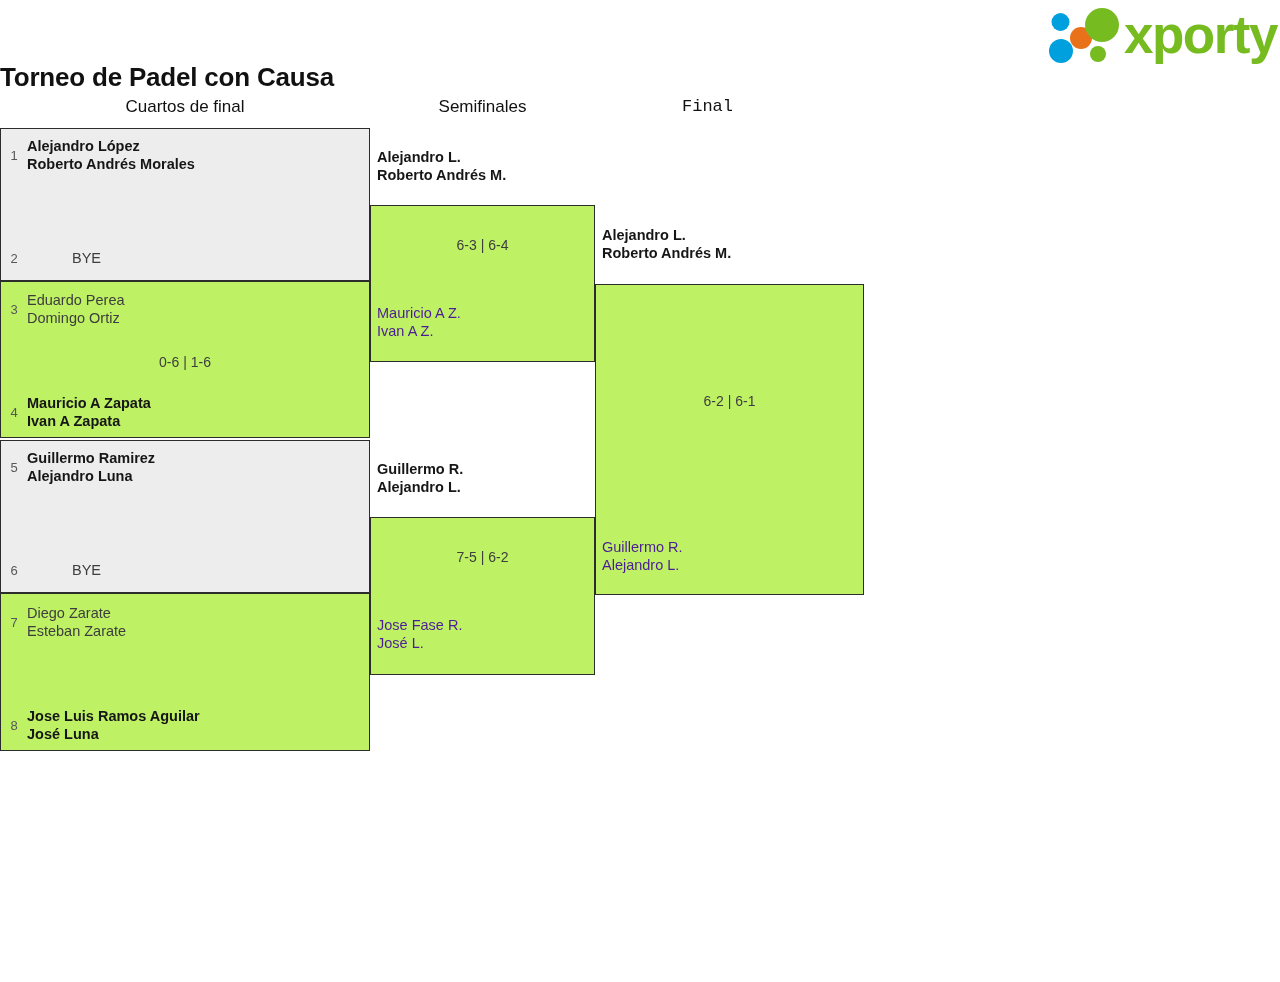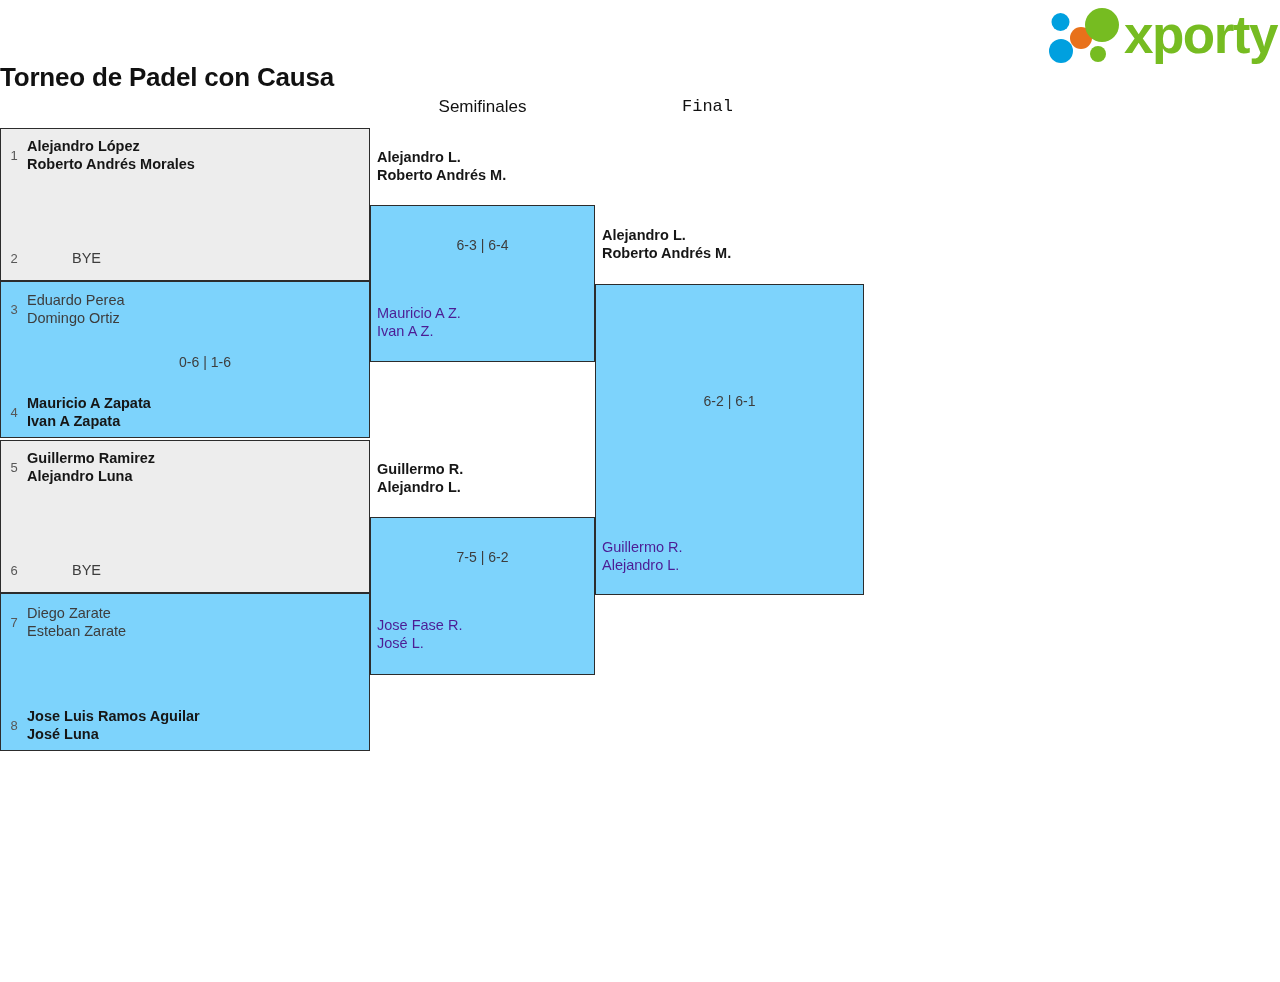--- a/index.html
+++ b/index.html
@@ -55,21 +55,21 @@
     font-weight: 400;
     color: #111111;
     text-align: center;
     white-space: nowrap;
   }
 
   
   .match-box {
     position: absolute;
     border: 1px solid #2c2c2c;
-    background: #7dd3fc;
+    background: #bef264;
   }
   .match-box.shaded { background: #ededed; }
 
   
   .team {
     position: absolute;
     left: 0;
     width: 100%;
     display: flex;
     align-items: center;
@@ -137,41 +137,42 @@
       <circle cx="50" cy="46" r="8" fill="#76bc21"></circle>
     </svg>
     <div id="logo-word">xporty</div>
   </div>
 
   <div id="header-title">
     <span class="line">Torneo de Padel con Causa</span>
     <span class="line">Fase final. 4ta Fuerza</span>
   </div>
 
+  <div class="round-header" style="left:0px; top:97px; width:370px;">Cuartos de final</div>
   <div class="round-header" style="left:370px; top:97px; width:225px;">Semifinales</div>
   <div class="round-header" style="left:595px; top:97px; width:225px;font-family:Liberation Mono, monospace;">Final</div>
 
   <div class="match-box shaded" style="left:0px; top:128px; width:370px; height:153px;">
     <div class="team" style="top:8px;">
       <span class="seed">1</span>
       <span class="names win"><span>Alejandro López</span><br><span>Roberto Andrés Morales</span></span>
     </div>
     <div class="score" style="top:66px;"></div>
     <div class="team single" style="top:120px;">
       <span class="seed">2</span>
       <span class="names">BYE</span>
     </div>
   </div>
 
   <div class="match-box" style="left:0px; top:281px; width:370px; height:157px;">
     <div class="team" style="top:9px;">
       <span class="seed">3</span>
       <span class="names"><span>Eduardo Perea</span><br><span>Domingo Ortiz</span></span>
     </div>
-    <div class="score" style="top:72px;margin-left:20px;">0-6 | 1-6</div>
+    <div class="score" style="top:72px;">0-6 | 1-6</div>
     <div class="team" style="top:112px;">
       <span class="seed">4</span>
       <span class="names win"><span>Mauricio A Zapata</span><br><span>Ivan A Zapata</span></span>
     </div>
   </div>
 
   <div class="match-box shaded" style="left:0px; top:440px; width:370px; height:153px;">
     <div class="team" style="top:8px;">
       <span class="seed">5</span>
       <span class="names win"><span>Guillermo Ramirez</span><br><span>Alejandro Luna</span></span>

